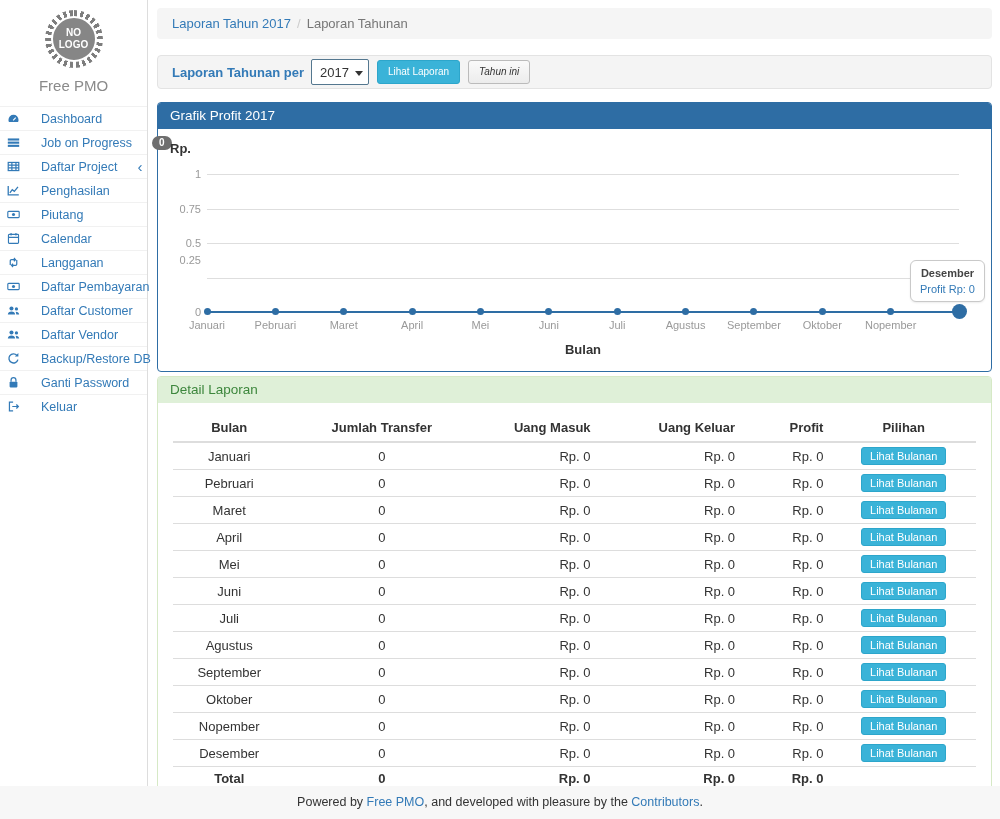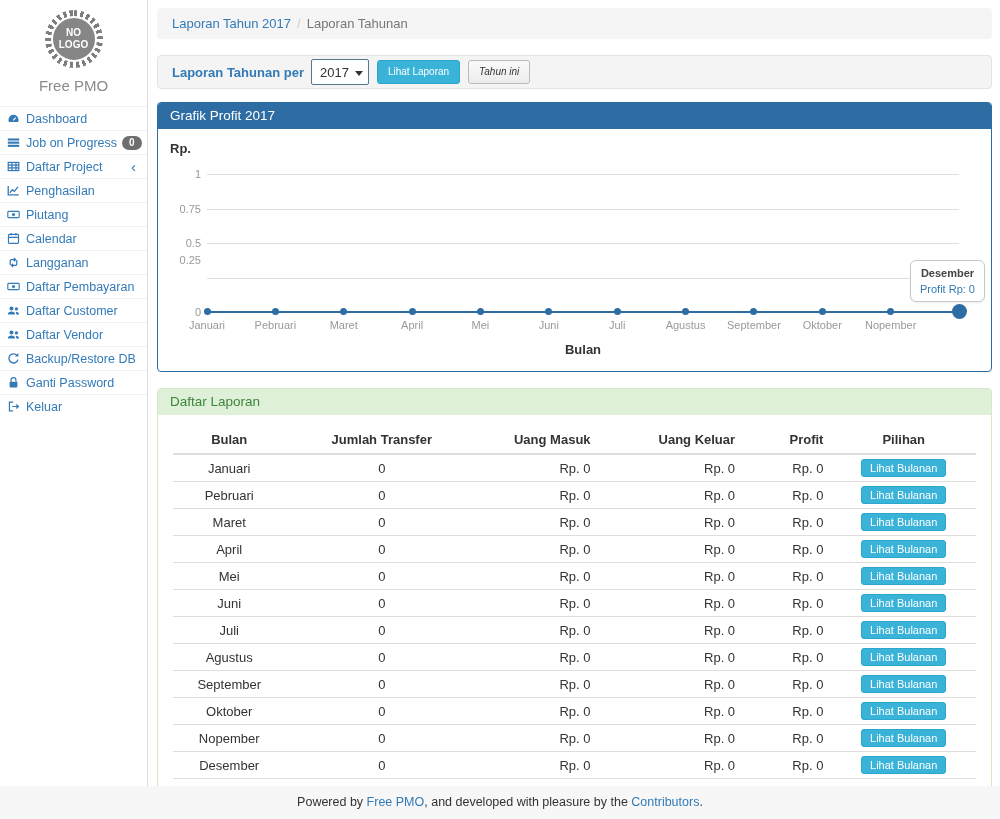--- a/index.html
+++ b/index.html
@@ -15,21 +15,21 @@
     background:#fff; border-right:1px solid #ddd; }
   .logo-area { padding:10px 0 12px; text-align:center; }
   .logo { width:58px; height:58px; margin:0 auto; border-radius:50%;
     background:repeating-conic-gradient(#7d7d7d 0deg 7deg, #fff 7deg 14deg);
     display:flex; align-items:center; justify-content:center; }
   .logo-inner { width:46px; height:46px; border-radius:50%; background:#868686;
     border:2px solid #fff; color:#fff; font-size:10px; font-weight:bold;
     display:flex; align-items:center; justify-content:center; text-align:center; line-height:1.25; white-space:pre-line; }
   .app-name { color:#8a8a8a; font-size:15px; margin-top:9px; }
   .menu { display:block; }
-  .menu a.sb-item { display:flex; align-items:center; gap:5px; padding:4px 8px 4px 7px;
+  .menu a.sb-item { display:flex; align-items:center; gap:20px; padding:4px 8px 4px 7px;
     color:#337ab7; font-size:12.5px; border-top:1px solid #f1f1f1; height:24px; }
   .sb-ico { width:14px; height:14px; display:inline-flex; color:#337ab7; flex:0 0 14px; }
   .sb-ico svg { width:13px; height:13px; }
   .sb-label { white-space:nowrap; }
   .sb-badge { margin-left:auto; background:#6e6e6e; color:#fff; border-radius:10px;
     font-size:10px; font-weight:bold; padding:2px 7px; line-height:1; }
   .sb-chev { margin-left:auto; color:#337ab7; font-size:15px; line-height:10px; padding-right:3px; }
 
   
   .main { margin-left:149px; padding:8px 8px 0 8px; height:786px; }
@@ -45,21 +45,21 @@
     height:26px; width:58px; display:flex; align-items:center; padding:0 16px 0 8px;
     font-size:13px; color:#333; cursor:pointer; }
   .caret { position:absolute; right:5px; top:11px; width:0; height:0;
     border-left:4px solid transparent; border-right:4px solid transparent; border-top:5px solid #333; }
   .btn { font-size:10px; padding:4px 10px; border-radius:3px; cursor:pointer; line-height:1.4; }
   .btn-info { background:#3ab3d8; border:1px solid #2da6cb; color:#fff; margin-left:8px; }
   .btn-default { background:linear-gradient(#fafafa,#ececec); border:1px solid #bbb; color:#333; margin-left:8px;font-style:italic; }
 
   
   .panel { border-radius:4px; background:#fff; }
-  .panel-primary { border:1px solid #2e6da4; margin-bottom:16px; }
+  .panel-primary { border:1px solid #2e6da4; margin-bottom:4px; }
   .panel-primary .heading { background:#2e6da4; color:#fff; padding:5px 12px;
     font-size:13.5px; height:26px; border-radius:3px 3px 0 0; }
   .chart-body { padding:12px 32px 14px 12px; position:relative; }
   .rp-label { font-weight:bold; font-size:13px; color:#333; }
   .plot { position:relative; height:138px; margin-left:37px; margin-top:18px; }
   .gridline { position:absolute; left:0; right:0; height:1px; background:#dedede; }
   .ytick { position:absolute; left:-41px; width:35px; text-align:right; font-size:11px; color:#999; }
   .dataline { position:absolute; left:0; right:0; bottom:-1px; height:2.5px; background:#2e6da4; }
   .dot { position:absolute; width:7px; height:7px; border-radius:50%; background:#2e6da4; bottom:-3px; }
   .dot.big { width:15px; height:15px; bottom:-7px; }
@@ -286,21 +286,21 @@
           <div class="xlab" style="left: 63.6364%;">Agustus</div>
           <div class="xlab" style="left: 72.7273%;">September</div>
           <div class="xlab" style="left: 81.8182%;">Oktober</div>
           <div class="xlab" style="left: 90.9091%;">Nopember</div>
         </div>
       <div class="xaxis-title">Bulan</div>
     </div>
   </div>
 
   <div class="panel panel-success">
-    <div class="heading">Daftar Laporan</div>
+    <div class="heading">Detail Laporan</div>
     <div class="detail-body">
       <table class="report">
         <colgroup>
           <col style="width:14%">
             <col style="width:24%">
             <col style="width:15%">
           <col style="width:18%">
             <col style="width:11%">
             <col style="width:18%">
         </colgroup>

